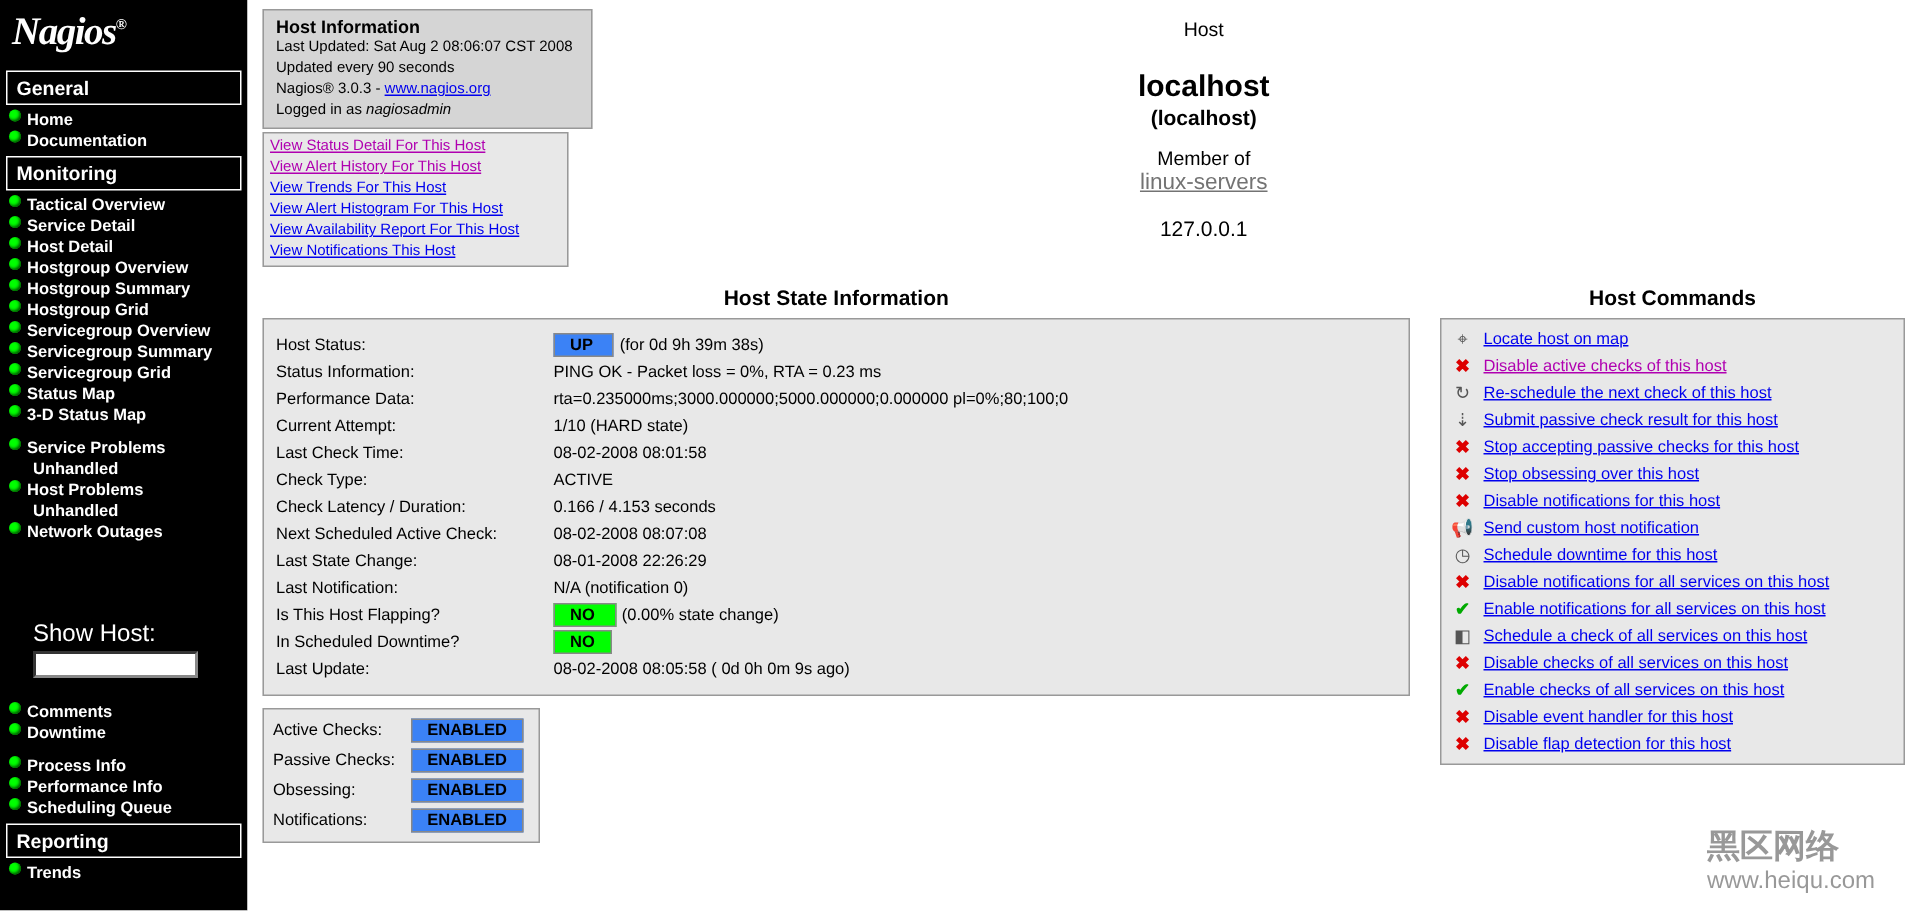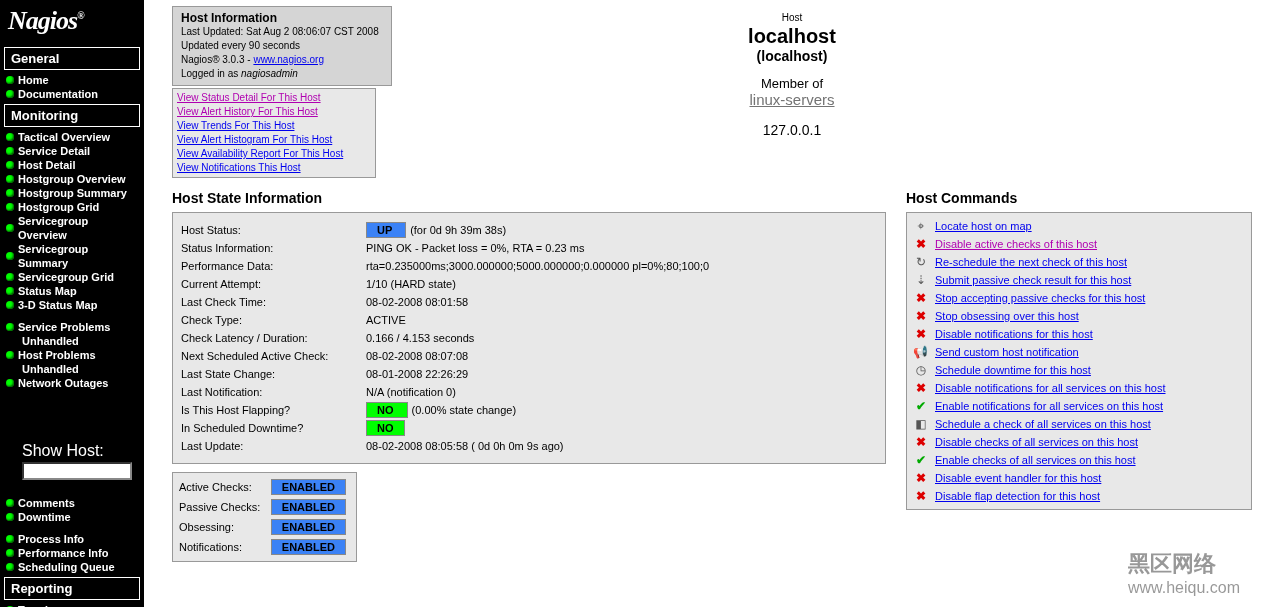--- a/index.html
+++ b/index.html
@@ -1,63 +1,63 @@
 <!DOCTYPE html>
 <html><head>
 <meta charset="utf-8">
 <style>
 * { box-sizing: border-box; margin: 0; padding: 0; }
 body { font-family: Arial, Helvetica, sans-serif; font-size: 11px; background: #fff; }
 .container { display: flex; width: 1280px; height: 607px; overflow: hidden; }
-.sidebar { width: 144px; background: #000; color: #fff; padding: 4px; overflow-y: auto; flex-shrink: 0; }
+.sidebar { width: 165px; background: #000; color: #fff; padding: 4px; overflow-y: auto; flex-shrink: 0; }
 .logo { font-family: serif; font-size: 26px; font-weight: bold; font-style: italic; padding: 2px 4px 8px 4px; letter-spacing: -1px; }
 .logo sup { font-size: 10px; }
 .section-header { background: #000; border: 1px solid #fff; padding: 3px 6px; font-weight: bold; font-size: 13px; margin: 3px 0; }
-.nav-item { display: flex; align-items: center; padding: 0 2px; font-weight: bold; font-size: 11px; line-height: 14px; color: #fff; cursor: pointer; }
+.nav-item { display: flex; align-items: flex-start; padding: 0 2px; font-weight: bold; font-size: 11px; line-height: 14px; color: #fff; cursor: pointer; }
 .nav-item.indent { padding-left: 18px; }
 .bullet { width: 8px; height: 8px; border-radius: 50%; background: #0f0; margin-right: 4px; flex-shrink: 0; box-shadow: inset -1px -1px 2px #050; }
 .show-host-label { padding: 4px 2px 2px 18px; font-size: 16px; margin-top: 48px; }
 .show-host-input { width: 110px; margin-left: 18px; background: #fff; border: 2px inset #888; height: 18px; }
-.main { flex: 1; background: #fff; padding: 6px 28px; display: flex; flex-direction: column; overflow: auto; }
+.main { flex: 1; background: #fff; padding: 6px 10px; display: flex; flex-direction: column; overflow: auto; }
 .top-row { display: flex; gap: 10px; align-items: flex-start; }
 .info-box { border: 1px solid #999; background: #d5d5d5; padding: 4px 8px; width: 220px; font-size: 10px; line-height: 14px; }
 .info-box .title { font-weight: bold; font-size: 12px; }
 .info-box a { color: #00e; text-decoration: underline; }
 .info-box .italic { font-style: italic; }
 .links-box { border: 1px solid #999; background: #e8e8e8; padding: 2px 4px; width: 204px; font-size: 10px; line-height: 14px; margin-top: 2px; }
 .links-box a { color: #00e; text-decoration: underline; display: block; }
 .links-box a.visited { color: #b000b0; }
 .host-header { flex: 1; text-align: center; padding-top: 6px; }
-.host-header .label { font-size: 10px; margin-bottom: 2px; }
+.host-header .label { font-size: 13px; margin-bottom: 20px; }
 .host-header .name { font-size: 20px; font-weight: bold; }
 .host-header .alias { font-size: 14px; font-weight: bold; margin-bottom: 12px; }
 .host-header .member-label { font-size: 13px; margin-top: 10px; }
 .host-header a { color: #737373; text-decoration: underline; font-size: 15px; }
 .host-header .ip { font-size: 14px; margin-top: 14px; }
 .content-row { display: flex; gap: 20px; margin-top: 12px; align-items: flex-start; }
 .state-col { flex: 1; }
-.commands-col { width: 346px; }
-.section-title { font-weight: bold; font-size: 14px; margin-bottom: 6px; }
+.commands-col { width: 310px; }
+.section-title { text-align: center; font-weight: bold; font-size: 14px; margin-bottom: 6px; }
 .state-table { border: 1px solid #999; background: #e8e8e8; padding: 8px; width: 100%; }
 .state-row { display: flex; padding: 3px 0; font-size: 11px; }
 .state-key { width: 185px; }
 .badge { padding: 1px 10px; font-weight: bold; border: 1px solid #888; margin-right: 4px; }
 .badge.up, .badge.enabled { background: #3b82f6; }
 .badge.no { background: #0f0; }
 .checks-table { border: 1px solid #999; background: #e8e8e8; padding: 4px 6px; width: 185px; margin-top: 8px; }
 .checks-row { display: flex; justify-content: space-between; align-items: center; padding: 2px 0; font-size: 11px; }
 .commands-table { border: 1px solid #999; background: #e8e8e8; padding: 4px 6px; }
 .cmd-row { display: flex; align-items: center; padding: 2px 0; font-size: 11px; gap: 6px; }
 .cmd-row a { color: #00e; text-decoration: underline; }
 .cmd-row a.visited { color: #b000b0; }
 .cmd-icon { width: 16px; height: 14px; flex-shrink: 0; display: flex; align-items: center; justify-content: center; font-size: 12px; }
 .cmd-icon.x { color: #d00; font-weight: bold; }
 .cmd-icon.check { color: #0a0; font-weight: bold; }
 .cmd-icon.other { color: #555; }
-.watermark { position: absolute; right: 40px; bottom: 10px; opacity: 0.5; font-size: 16px; color: #333; pointer-events: none; }
+.watermark { position: absolute; right: 30px; bottom: 10px; opacity: 0.5; font-size: 16px; color: #333; pointer-events: none; }
 .watermark .big { font-size: 22px; font-weight: bold; }
 </style>
 </head>
 <body>
 
 <div class="container">
   <div class="sidebar">
     <div class="logo"><span>Nagios</span><sup>®</sup></div>
     <div id="nav-mount"><div class="section-header">General</div><div class="nav-item">
           <span class="bullet"></span>

